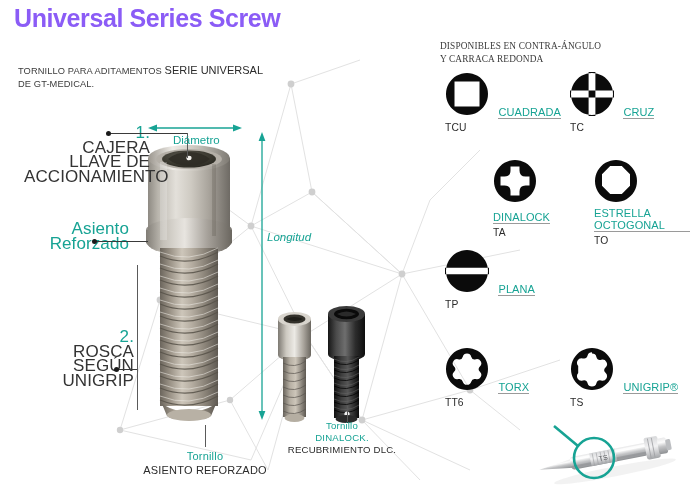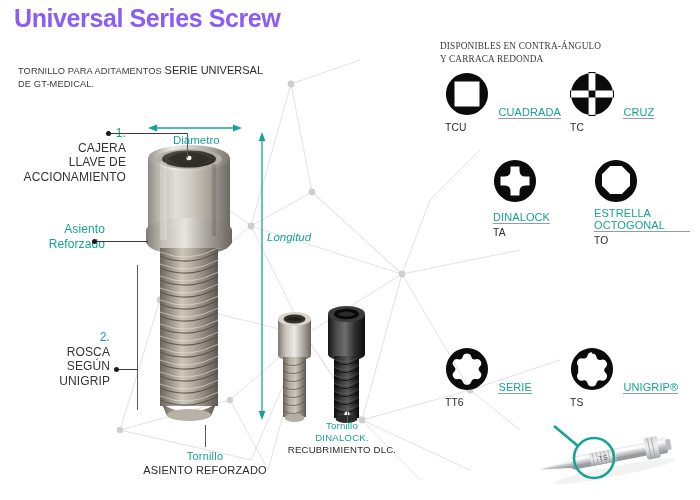--- a/index.html
+++ b/index.html
@@ -13,21 +13,21 @@
   #page-title{left:14px;top:4px;font-size:25px;font-weight:bold;letter-spacing:-0.4px;color:#8b5cf6;}
 
   
   #subtitle{left:18px;top:64px;font-size:9.3px;line-height:12.5px;color:#3b3b3b;letter-spacing:.1px;}
   #subtitle .strong{font-size:11px;color:#2b2b2b;letter-spacing:0;}
 
   
   #bg-net{left:0;top:0;width:700px;height:500px;pointer-events:none;}
 
   
-  .callout{text-align:right;font-size:12px;line-height:14.5px;color:#333;letter-spacing:.1px;}
+  .callout{text-align:right;font-size:17px;line-height:14.5px;color:#333;letter-spacing:.1px;margin-left:24px;}
   .callout .num{color:#17a394;}
   .callout.teal{color:#17a394;}
   #callout-cajera{left:0px;top:126px;width:126px;}
   #callout-asiento{left:0px;top:222px;width:105px;}
   #callout-rosca{left:0px;top:330px;width:110px;}
 
   .dot{width:5px;height:5px;border-radius:50%;background:#1a1a1a;}
   .lead{background:#3a3a3a;height:1px;}
   .leadv{background:#5a5a5a;width:1px;}
 
@@ -362,33 +362,41 @@
         <svg class="drive-icon" viewBox="0 0 44 44">
           <path fill-rule="evenodd" d="M22,1 A21,21 0 1 1 21.99,1 Z
             M16.2,7 h11.6 l8.2,8.2 v11.6 l-8.2,8.2 h-11.6 l-8.2,-8.2 v-11.6 Z" fill="#0b0b0b"></path>
         </svg>
         <div class="drive-name">ESTRELLA OCTOGONAL</div>
         <div class="drive-code">TO</div>
       </div>
     </div>
 
     <div class="drive-row r3">
+      <div class="drive-cell">
+        <svg class="drive-icon" viewBox="0 0 44 44">
+          <path fill-rule="evenodd" d="M22,1 A21,21 0 1 1 21.99,1 Z
+            M0,18.8 h44 v6.4 h-44 Z" fill="#0b0b0b"></path>
+        </svg>
+        <div class="drive-name">PLANA</div>
+        <div class="drive-code">TP</div>
+      </div>
     </div>
 
     <div class="drive-row r4">
       <div class="drive-cell">
         <svg class="drive-icon" viewBox="0 0 44 44">
           <path fill-rule="evenodd" d="M22,1 A21,21 0 1 1 21.99,1 Z
             M22,6.6 q3.4,0 4.2,3.1 q1,3.6 4.6,2.6 q3.2,-0.9 4.9,2 q1.7,2.9 -0.8,5.3
             q-2.6,2.6 0,5.2 q2.5,2.4 0.8,5.3 q-1.7,2.9 -4.9,2 q-3.6,-1 -4.6,2.6
             q-0.8,3.1 -4.2,3.1 q-3.4,0 -4.2,-3.1 q-1,-3.6 -4.6,-2.6 q-3.2,0.9 -4.9,-2
             q-1.7,-2.9 0.8,-5.3 q2.6,-2.6 0,-5.2 q-2.5,-2.4 -0.8,-5.3 q1.7,-2.9 4.9,-2
             q3.6,1 4.6,-2.6 q0.8,-3.1 4.2,-3.1 Z" fill="#0b0b0b"></path>
         </svg>
-        <div class="drive-name">SERIE</div>
+        <div class="drive-name">TORX</div>
         <div class="drive-code">TT6</div>
       </div>
       <div class="drive-cell">
         <svg class="drive-icon" viewBox="0 0 44 44">
           <path fill-rule="evenodd" d="M22,1 A21,21 0 1 1 21.99,1 Z
             M22,6.6 q3.6,0 4.4,3.3 q1,3.8 4.8,2.8 q3.4,-1 5.2,2.2
             q1.8,3.1 -0.9,5.6 q-2.7,2.6 0,5.3 q2.6,2.5 0.9,5.6 q-1.8,3.1 -5.2,2.1
             q-3.8,-1 -4.8,2.8 q-0.8,3.3 -4.4,3.3 q-3.6,0 -4.4,-3.3
             q-1,-3.8 -4.8,-2.8 q-3.4,1 -5.2,-2.1 q-1.6,-2.9 0.6,-5.3 l0,-7.2
             q-2.2,-2.4 -0.6,-5.3 q1.8,-3.2 5.2,-2.2 q3.8,1 4.8,-2.8 q0.8,-3.3 4.4,-3.3 Z" fill="#0b0b0b"></path>

